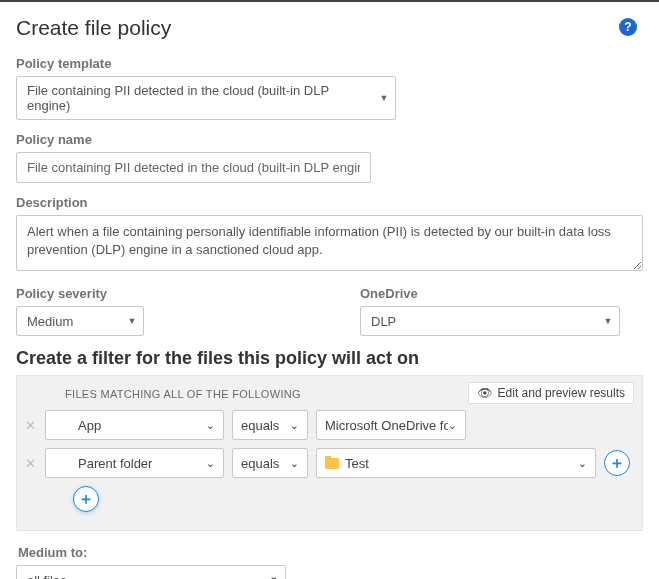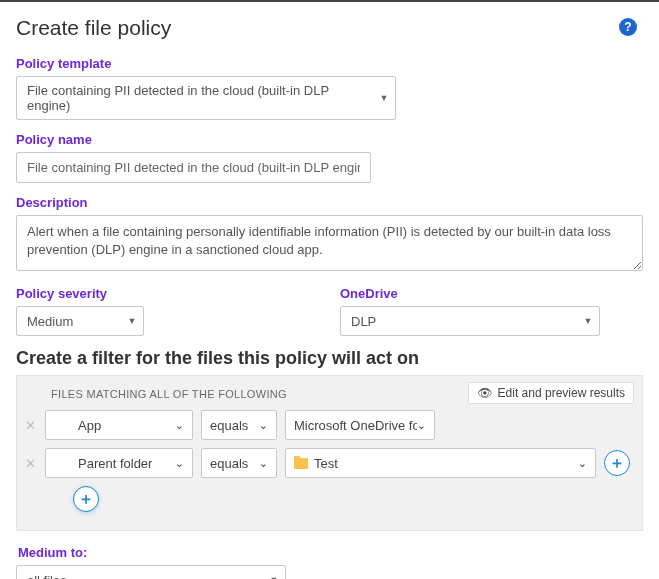--- a/index.html
+++ b/index.html
@@ -36,21 +36,21 @@
     font-size: 12px;
     font-weight: bold;
     cursor: pointer;
     margin-top: 2px;
     margin-right: 6px;
   }
   .field { margin-bottom: 12px; }
   .field-label {
     font-weight: 600;
     font-size: 13px;
-    color: #6d28d9;
+    color: #737373;
     margin-bottom: 5px;
   }
   .select, .text-input, .textarea {
     width: 100%;
     border: 1px solid #c8c8c8;
     border-radius: 2px;
     background: #fff;
     font-family: inherit;
     font-size: 13px;
     color: #666;
@@ -84,42 +84,42 @@
     color: #666;
   }
   .textarea {
     resize: both;
     height: 56px;
     color: #555;
     line-height: 1.4;
   }
   .row-2col {
     display: flex;
-    gap: 24px;
+    gap: 44px;
   }
   .col-left { width: 300px; flex: 0 0 300px; }
   .col-right { flex: 1; }
   .section-heading {
     font-weight: 600;
     font-size: 18px;
     margin-top: 2px;
     margin-bottom: 6px;
   }
   .filter-box {
     background: #f1f1f1;
     border: 1px solid #e5e5e5;
     position: relative;
     padding: 12px 12px 18px 28px;
   }
   .filter-sub {
     font-size: 11px;
     letter-spacing: 0.3px;
     color: #6a6a6a;
     margin-bottom: 10px;
-    margin-left: 6px;
+    margin-left: 20px;
   }
   .edit-preview {
     position: absolute;
     top: 6px;
     right: 8px;
     background: #fff;
     border: 1px solid #ddd;
     border-radius: 2px;
     padding: 3px 8px;
     font-size: 12px;
@@ -153,21 +153,21 @@
     background: #fff;
     border: 1px solid #c8c8c8;
     border-radius: 2px;
     padding: 5px 8px;
     font-size: 13px;
     color: #444;
     cursor: pointer;
     min-height: 30px;
   }
   .f-select .chev { font-size: 11px; color: #444; }
-  .w-attr { width: 148px; padding-left: 32px; }
+  .w-attr { width: 179px; padding-left: 32px; }
   .w-op { width: 76px; }
   .w-val { width: 150px; }
   .w-val-wide { flex: 1; max-width: 320px; }
   .folder-ico {
     display: inline-block;
     width: 14px;
     height: 11px;
     background: #f8c24b;
     border-radius: 1px;
     margin-right: 6px;

